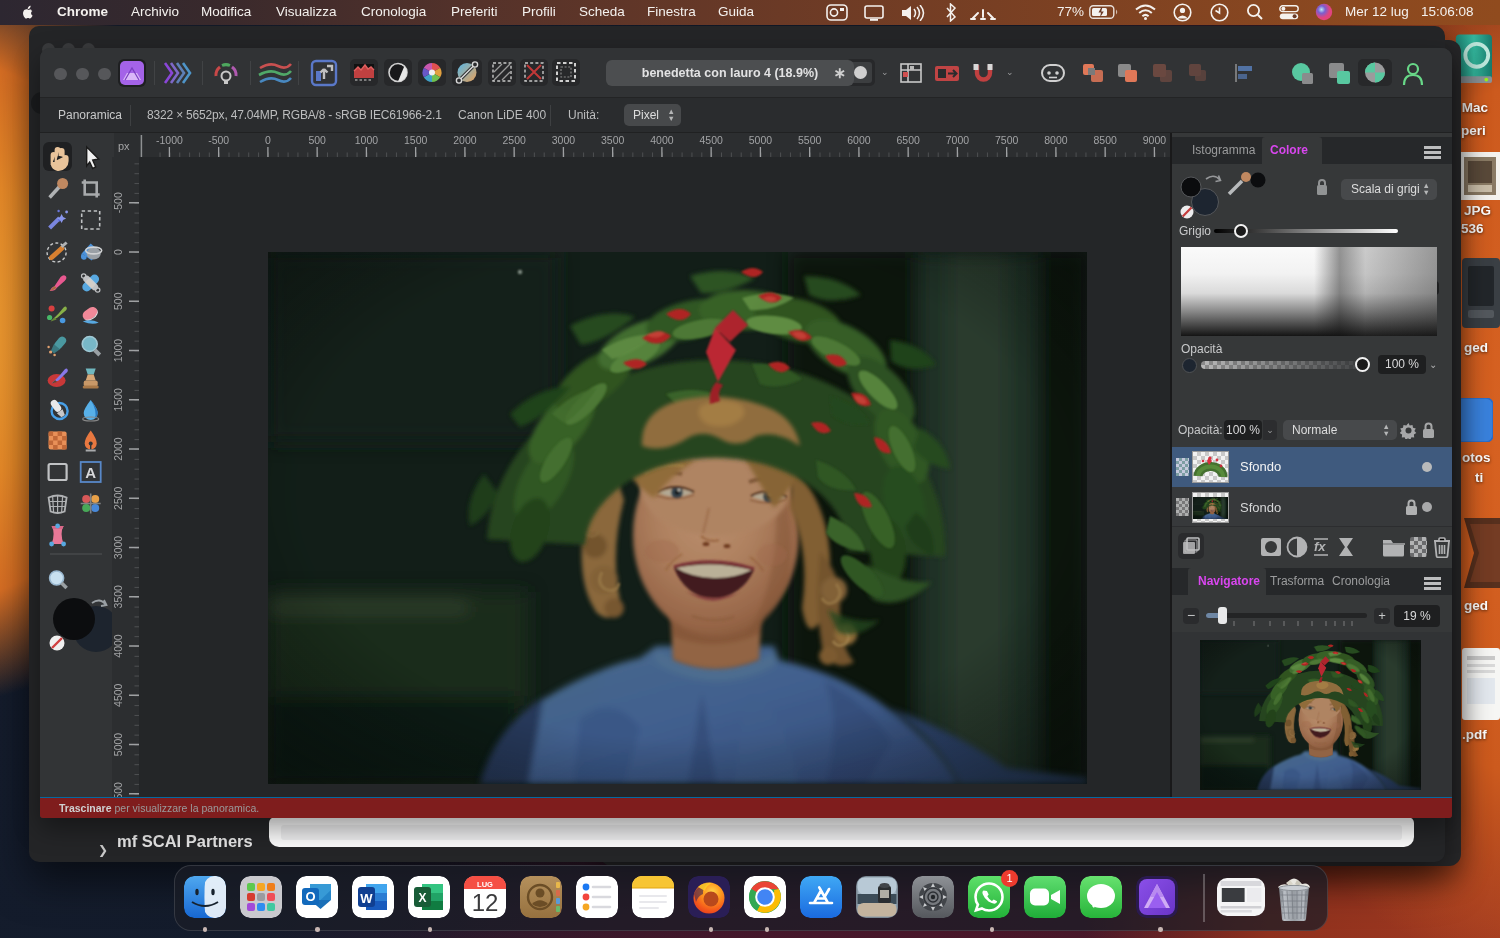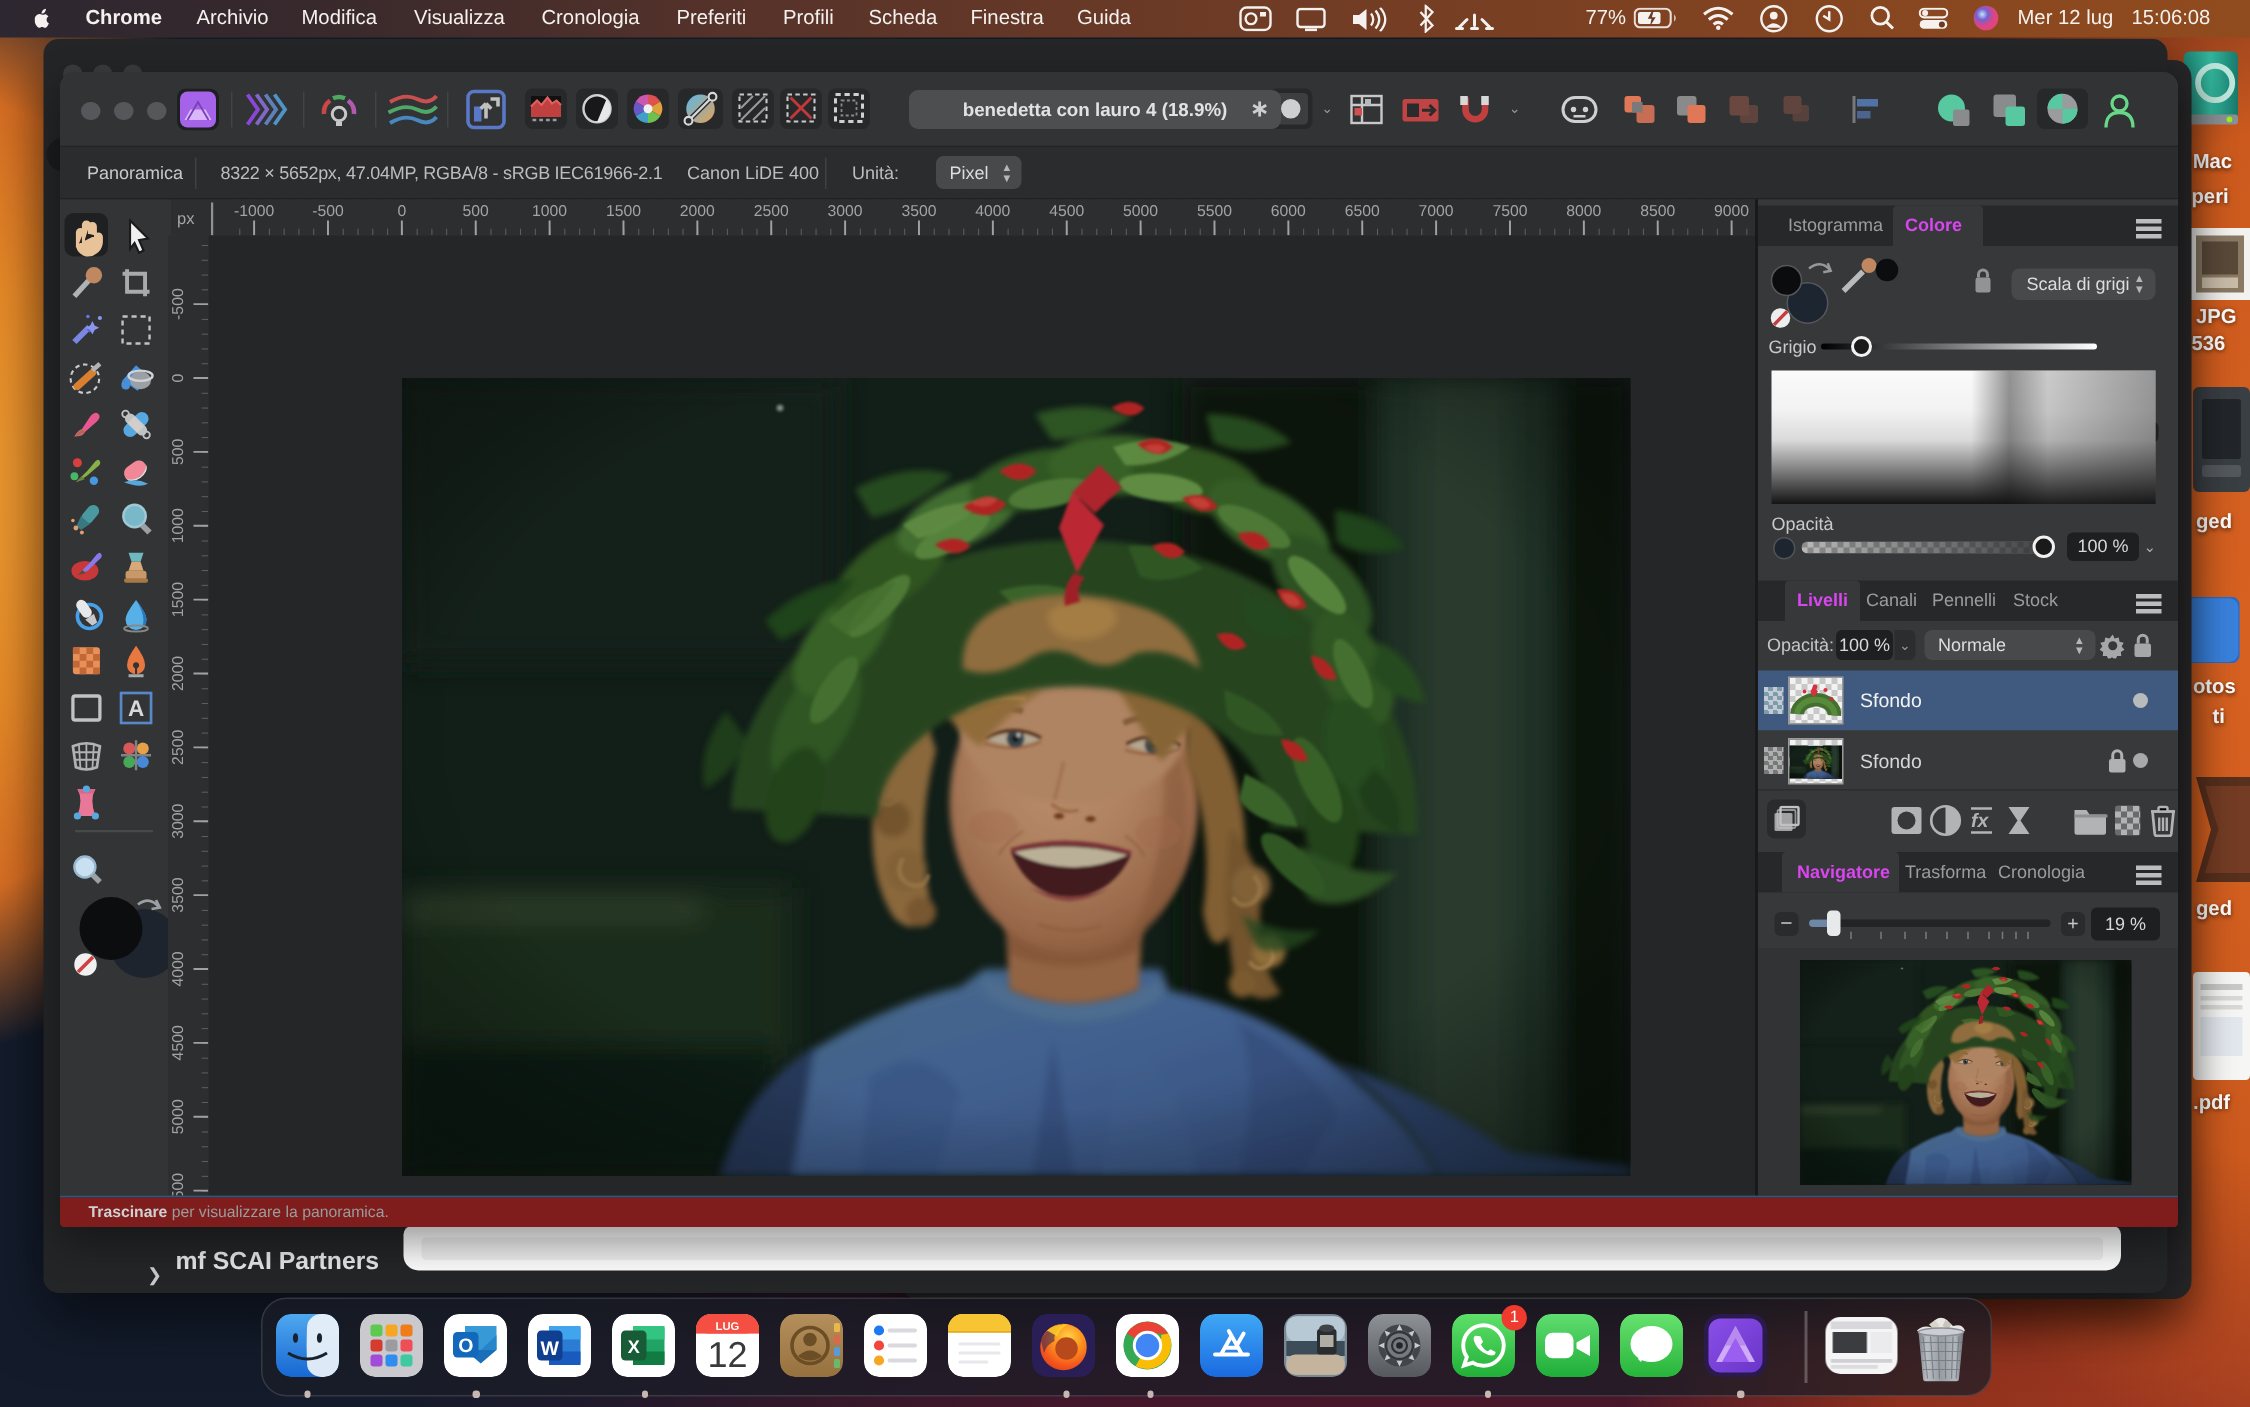--- a/index.html
+++ b/index.html
@@ -900,32 +900,20 @@
         <span class="abs" style="left:9px;top:209px;font-size:12px;color:#c9cacb;">Opacità</span>
         <div class="abs" style="left:10px;top:225px;width:15px;height:15px;border-radius:50%;background:#1d2530;border:1px solid #505254;"></div>
         <div class="abs" style="left:29px;top:228px;width:167px;height:8px;border-radius:4px;overflow:hidden;background:conic-gradient(#b9b9b9 25%,#8c8c8c 0 50%,#b9b9b9 0 75%,#8c8c8c 0); background-size:8px 8px;">
           <div class="abs" style="inset:0;background:linear-gradient(to right,rgba(40,42,44,0),rgba(40,42,44,.85));"></div>
         </div>
         <div class="abs" style="left:183px;top:224px;width:15px;height:15px;border-radius:50%;background:#1a1a1a;border:2.5px solid #f2f2f2;"></div>
         <div class="valbox" style="left:206px;top:222px;width:48px;height:19px;line-height:19px;font-size:12px;">100 %</div>
         <span class="abs" style="left:257px;top:226px;color:#aeaeaf;font-size:10px;">⌄</span>
       </div>
 
-      <div class="tabbar" style="top:254px;">
-        <div class="tabactbg" style="left:18px;width:50px;"></div>
-        <span class="tab on" style="left:26px;">Livelli</span>
-        <span class="tab" style="left:72px;">Canali</span>
-        <span class="tab" style="left:116px;">Pennelli</span>
-        <span class="tab" style="left:170px;">Stock</span>
-        <div class="ham" style="top:9px;">
-            <i></i>
-            <i></i>
-            <i></i>
-          </div>
-      </div>
       <div class="abs" style="left:0;top:281px;width:280px;height:33px;background:#363839;">
         <span class="abs" style="left:6px;top:9px;font-size:12px;">Opacità:</span>
         <div class="valbox" style="left:52px;top:6px;width:38px;height:20px;line-height:20px;font-size:12px;">100 %</div>
         <div class="abs" style="left:91px;top:6px;width:14px;height:20px;background:#2c2d2f;border-radius:0 4px 4px 0;color:#9c9d9e;font-size:9px;text-align:center;line-height:20px;">⌄</div>
         <div class="dd" style="left:111px;top:6px;width:114px;height:20px;line-height:20px;font-size:12px;"><span style="margin-left:9px;">Normale</span><span class="updown" style="right:7px;top:4px;">▲<br>▼</span></div>
         <svg class="abs" style="left:228px;top:8px;" width="17" height="17" viewBox="0 0 17 17">
             <path d="M8.5 1 l1.2 2.6 2.8 -.6 .5 2.8 2.8 .7 -1.4 2.5 1.9 2.1 -2.4 1.5 .3 2.8 -2.8 -.1 -1.1 2.6 -2.3 -1.7 -2.3 1.7 -1.1 -2.6 -2.8 .1 .3 -2.8 -2.4 -1.5 1.9 -2.1 -1.4 -2.5 2.8 -.7 .5 -2.8 2.8 .6z" fill="#a6a7a8"></path>
             <circle cx="8.5" cy="8.5" r="3" fill="#363839"></circle>
           </svg>
         <svg class="abs" style="left:250px;top:7px;" width="13" height="18" viewBox="0 0 13 18">

